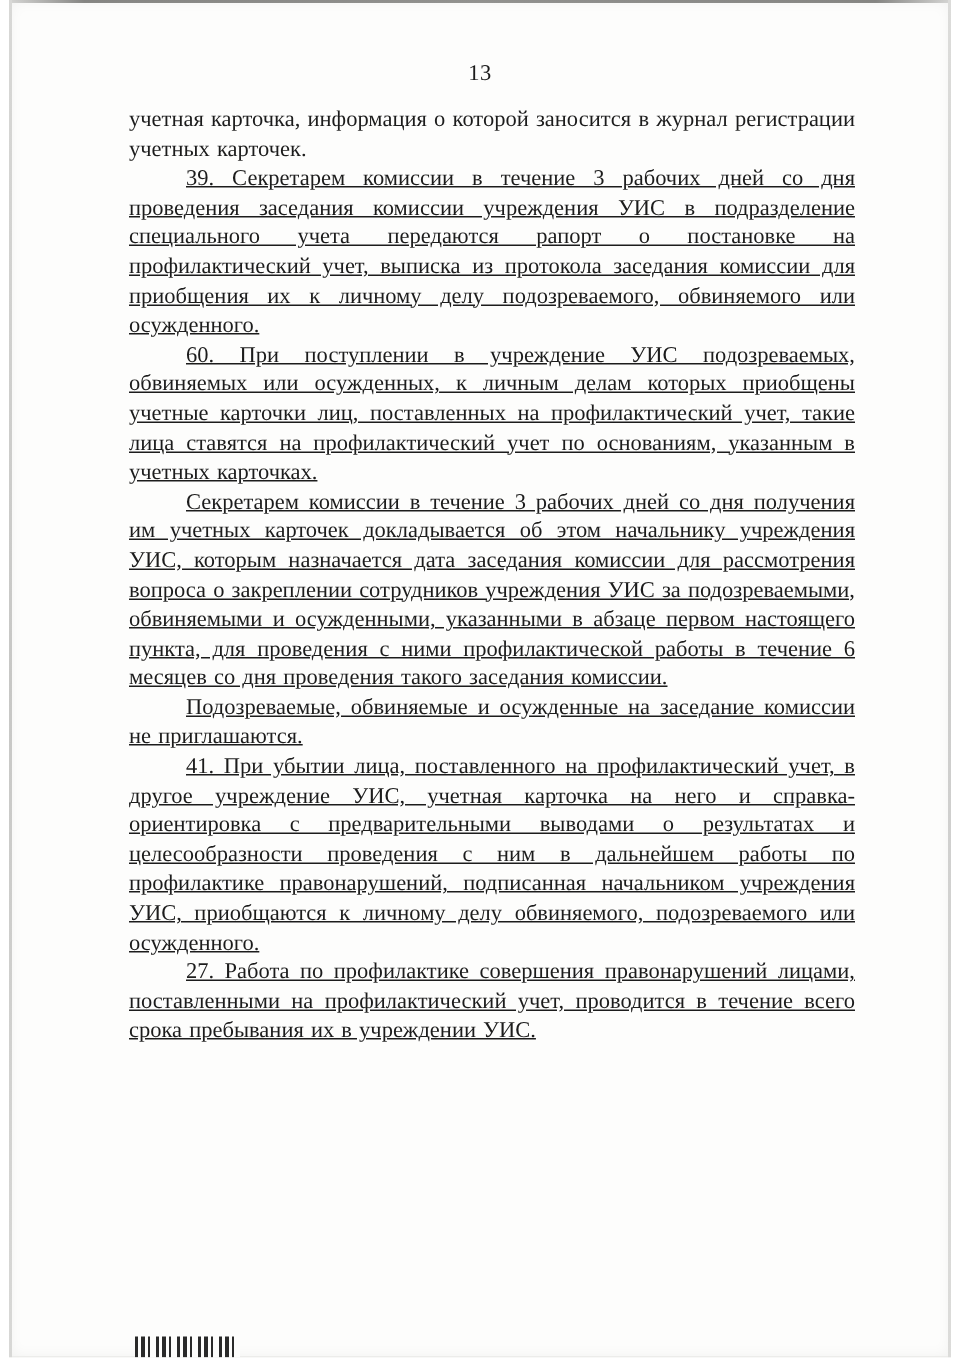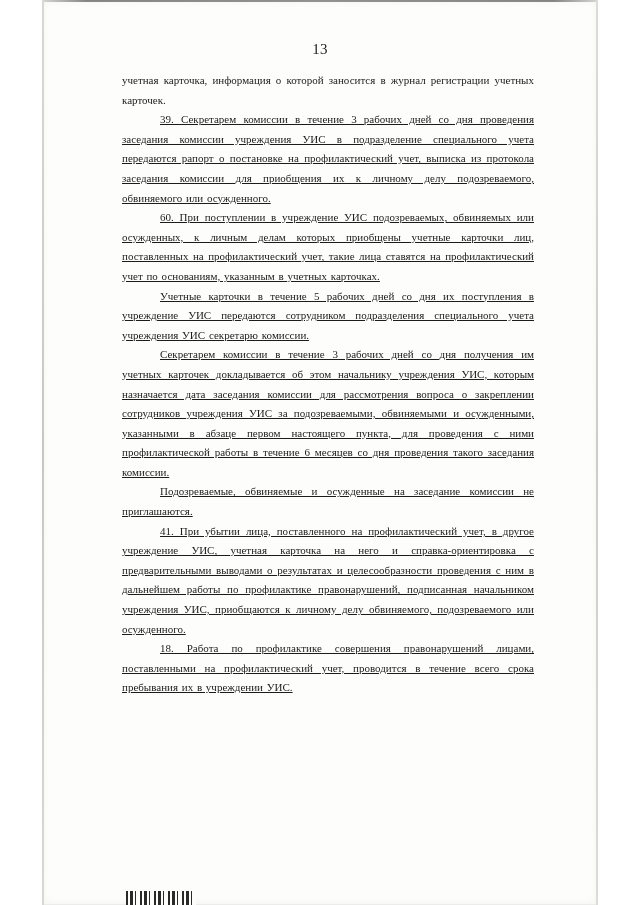--- a/index.html
+++ b/index.html
@@ -2,21 +2,21 @@
 <html><head>
 <meta charset="utf-8">
 <style>
   html, body {
     margin: 0;
     padding: 0;
     background: #ffffff;
   }
   .page {
     position: relative;
-    width: 556px;
+    width: 628px;
     height: 905px;
     margin: 0 auto;
     background: #fdfdfc;
     box-sizing: border-box;
     overflow: hidden;
     font-family: "Liberation Serif", "DejaVu Serif", serif;
     color: #1c1c1c;
     box-shadow: inset 0 0 0 1px #ececea, inset 0 0 10px rgba(0,0,0,0.06);
   }
   .scan-edge-top {
@@ -46,21 +46,21 @@
   }
   .page-number {
     padding-top: 41px;
     text-align: center;
     font-size: 15px;
     letter-spacing: 0.3px;
   }
   .body-text {
     padding: 13px 64px 0 80px;
     text-align: justify;
-    font-size: 11px;
+    font-size: 15px;
     line-height: 19.6px;
     word-spacing: 1px;
   }
   .body-text p {
     margin: 0;
     text-indent: 0;
   }
   .body-text p.indent {
     text-indent: 38px;
     text-decoration: underline;
@@ -89,21 +89,20 @@
   <div class="scan-edge-top"></div>
   <div class="scan-edge-left"></div>
   <div class="scan-edge-right"></div>
 
   <div class="page-number">13</div>
 
   <div class="body-text">
     <p class="para">учетная карточка, информация о которой заносится в журнал регистрации учетных карточек.</p>
     <p class="para indent">39. Секретарем комиссии в течение 3 рабочих дней со дня проведения заседания комиссии учреждения УИС в подразделение специального учета передаются рапорт о постановке на профилактический учет, выписка из протокола заседания комиссии для приобщения их к личному делу подозреваемого, обвиняемого или осужденного.</p>
     <p class="para indent">60. При поступлении в учреждение УИС подозреваемых, обвиняемых или осужденных, к личным делам которых приобщены учетные карточки лиц, поставленных на профилактический учет, такие лица ставятся на профилактический учет по основаниям, указанным в учетных карточках.</p>
-    <p class="para indent">Учетные карточки в течение 5 рабочих дней со дня их поступления в учреждение УИС передаются сотрудником подразделения специального учета учреждения УИС секретарю комиссии.</p>
     <p class="para indent">Секретарем комиссии в течение 3 рабочих дней со дня получения им учетных карточек докладывается об этом начальнику учреждения УИС, которым назначается дата заседания комиссии для рассмотрения вопроса о закреплении сотрудников учреждения УИС за подозреваемыми, обвиняемыми и осужденными, указанными в абзаце первом настоящего пункта, для проведения с ними профилактической работы в течение 6 месяцев со дня проведения такого заседания комиссии.</p>
     <p class="para indent">Подозреваемые, обвиняемые и осужденные на заседание комиссии не приглашаются.</p>
     <p class="para indent">41. При убытии лица, поставленного на профилактический учет, в другое учреждение УИС, учетная карточка на него и справка-ориентировка с предварительными выводами о результатах и целесообразности проведения с ним в дальнейшем работы по профилактике правонарушений, подписанная начальником учреждения УИС, приобщаются к личному делу обвиняемого, подозреваемого или осужденного.</p>
-    <p class="para indent">18. Работа по профилактике совершения правонарушений лицами, поставленными на профилактический учет, проводится в течение всего срока пребывания их в учреждении УИС.</p>
+    <p class="para indent">27. Работа по профилактике совершения правонарушений лицами, поставленными на профилактический учет, проводится в течение всего срока пребывания их в учреждении УИС.</p>
   </div>
 
   <div class="barcode"></div>
 </div>
 
 </body></html>

